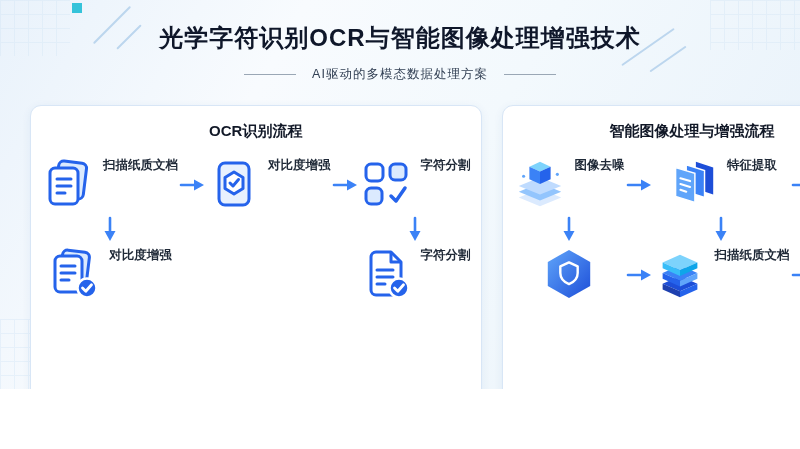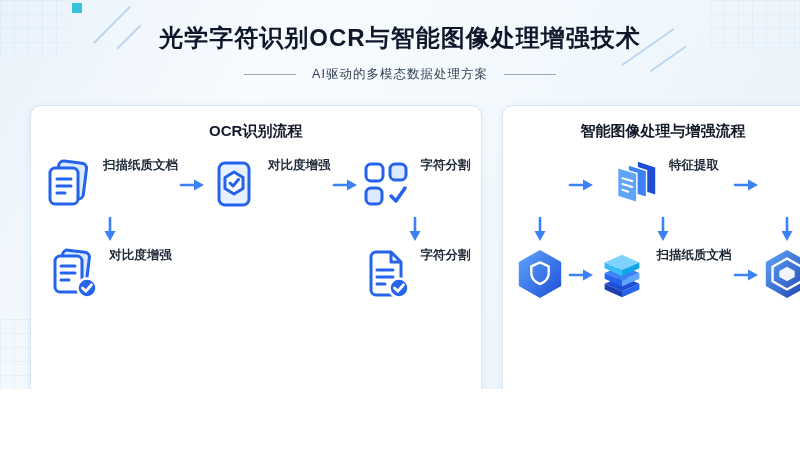--- a/index.html
+++ b/index.html
@@ -173,20 +173,35 @@
           <span class="label">字符分割</span>
         </div>
 
       </div>
     </section>
 
     <section class="card">
       <h2 class="card-title">智能图像处理与增强流程</h2>
       <div class="flow">
 
+        <div class="node gc1 gr1">
+          <span class="icon">
+            <svg width="54" height="54" viewBox="0 0 56 56">
+              <polygon points="28,33 50,42 28,51 6,42" fill="#dbeafe"></polygon>
+              <polygon points="28,27 50,36 28,45 6,36" fill="#93c5fd"></polygon>
+              <polygon points="28,21 50,30 28,39 6,30" fill="#bfdbfe"></polygon>
+              <polygon points="28,5 39,10 28,15 17,10" fill="#7dd3fc"></polygon>
+              <polygon points="17,10 28,15 28,28 17,23" fill="#3b82f6"></polygon>
+              <polygon points="39,10 28,15 28,28 39,23" fill="#2563eb"></polygon>
+              <circle cx="11" cy="20" r="1.6" fill="#60a5fa"></circle>
+              <circle cx="46" cy="18" r="1.6" fill="#60a5fa"></circle>
+            </svg>
+          </span>
+          <span class="label">图像去噪</span>
+        </div>
 
         <span class="arrow gc2 gr1">
           <svg width="26" height="14" viewBox="0 0 26 14">
               <line x1="2" y1="7" x2="16" y2="7" stroke="#3b82f6" stroke-width="2.6" stroke-linecap="round"></line>
               <polygon points="15,1.5 25,7 15,12.5" fill="#3b82f6"></polygon>
             </svg>
         </span>
 
         <div class="node gc3 gr1">
           <span class="icon">

